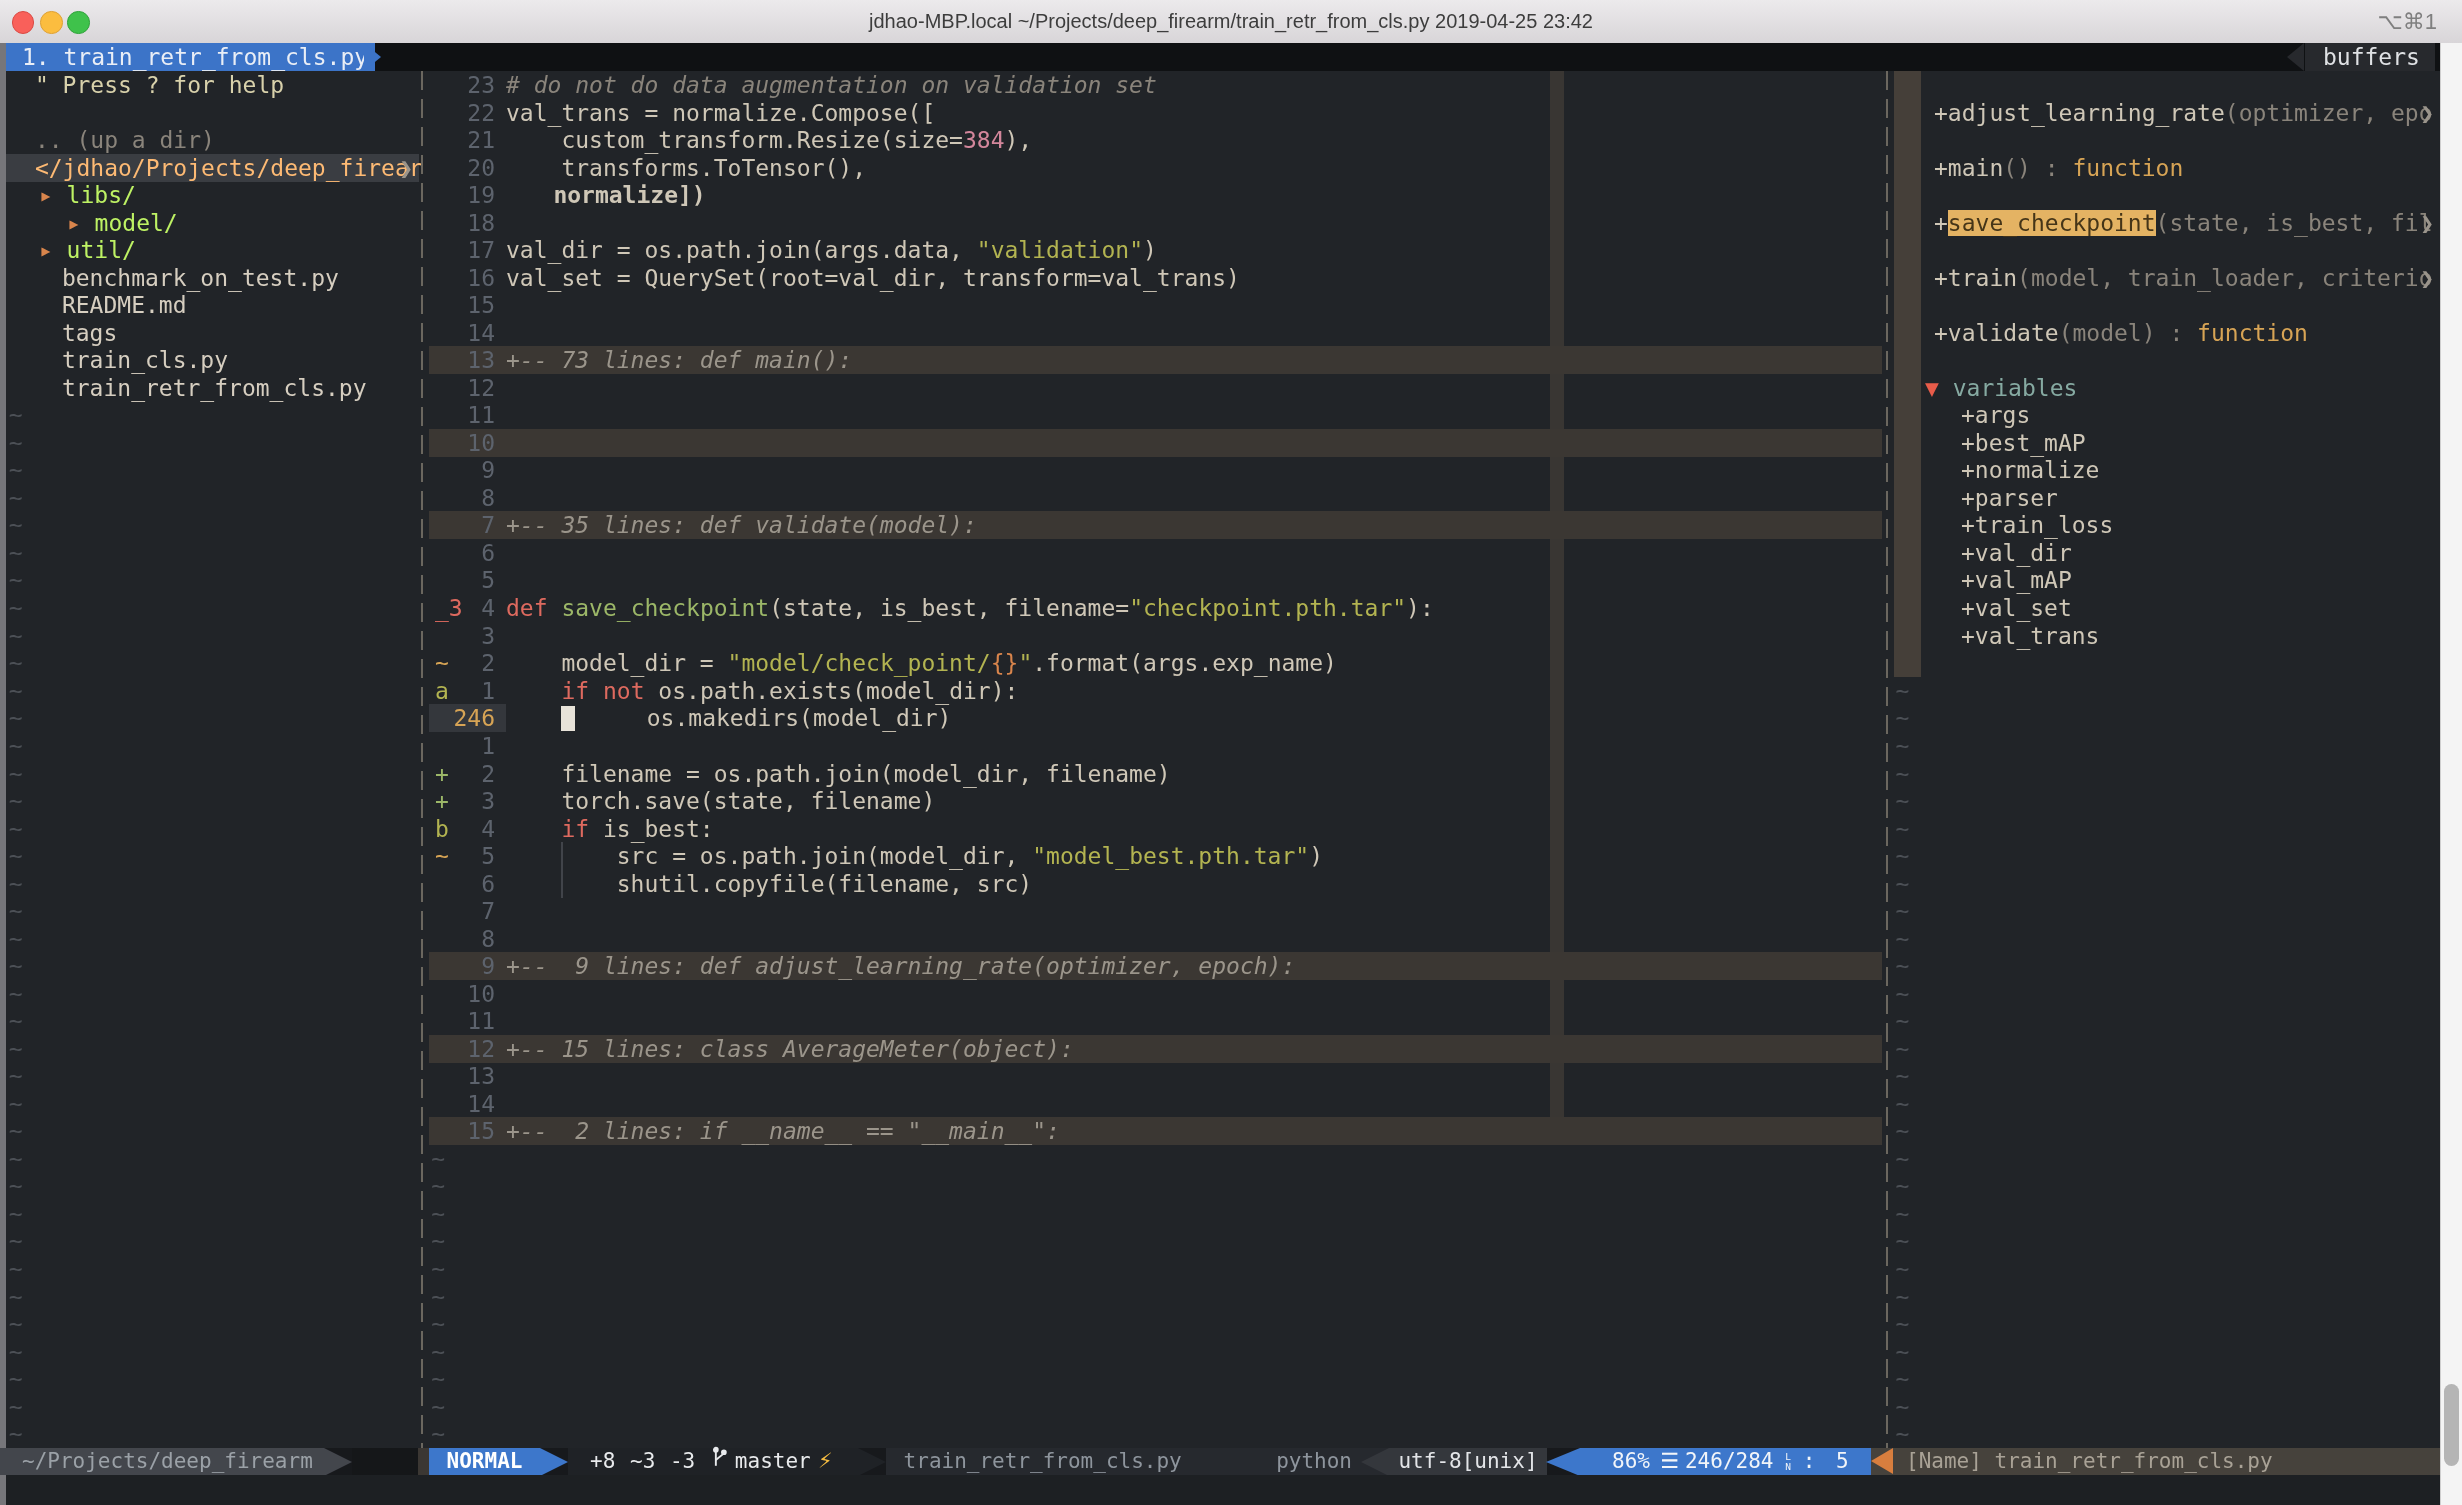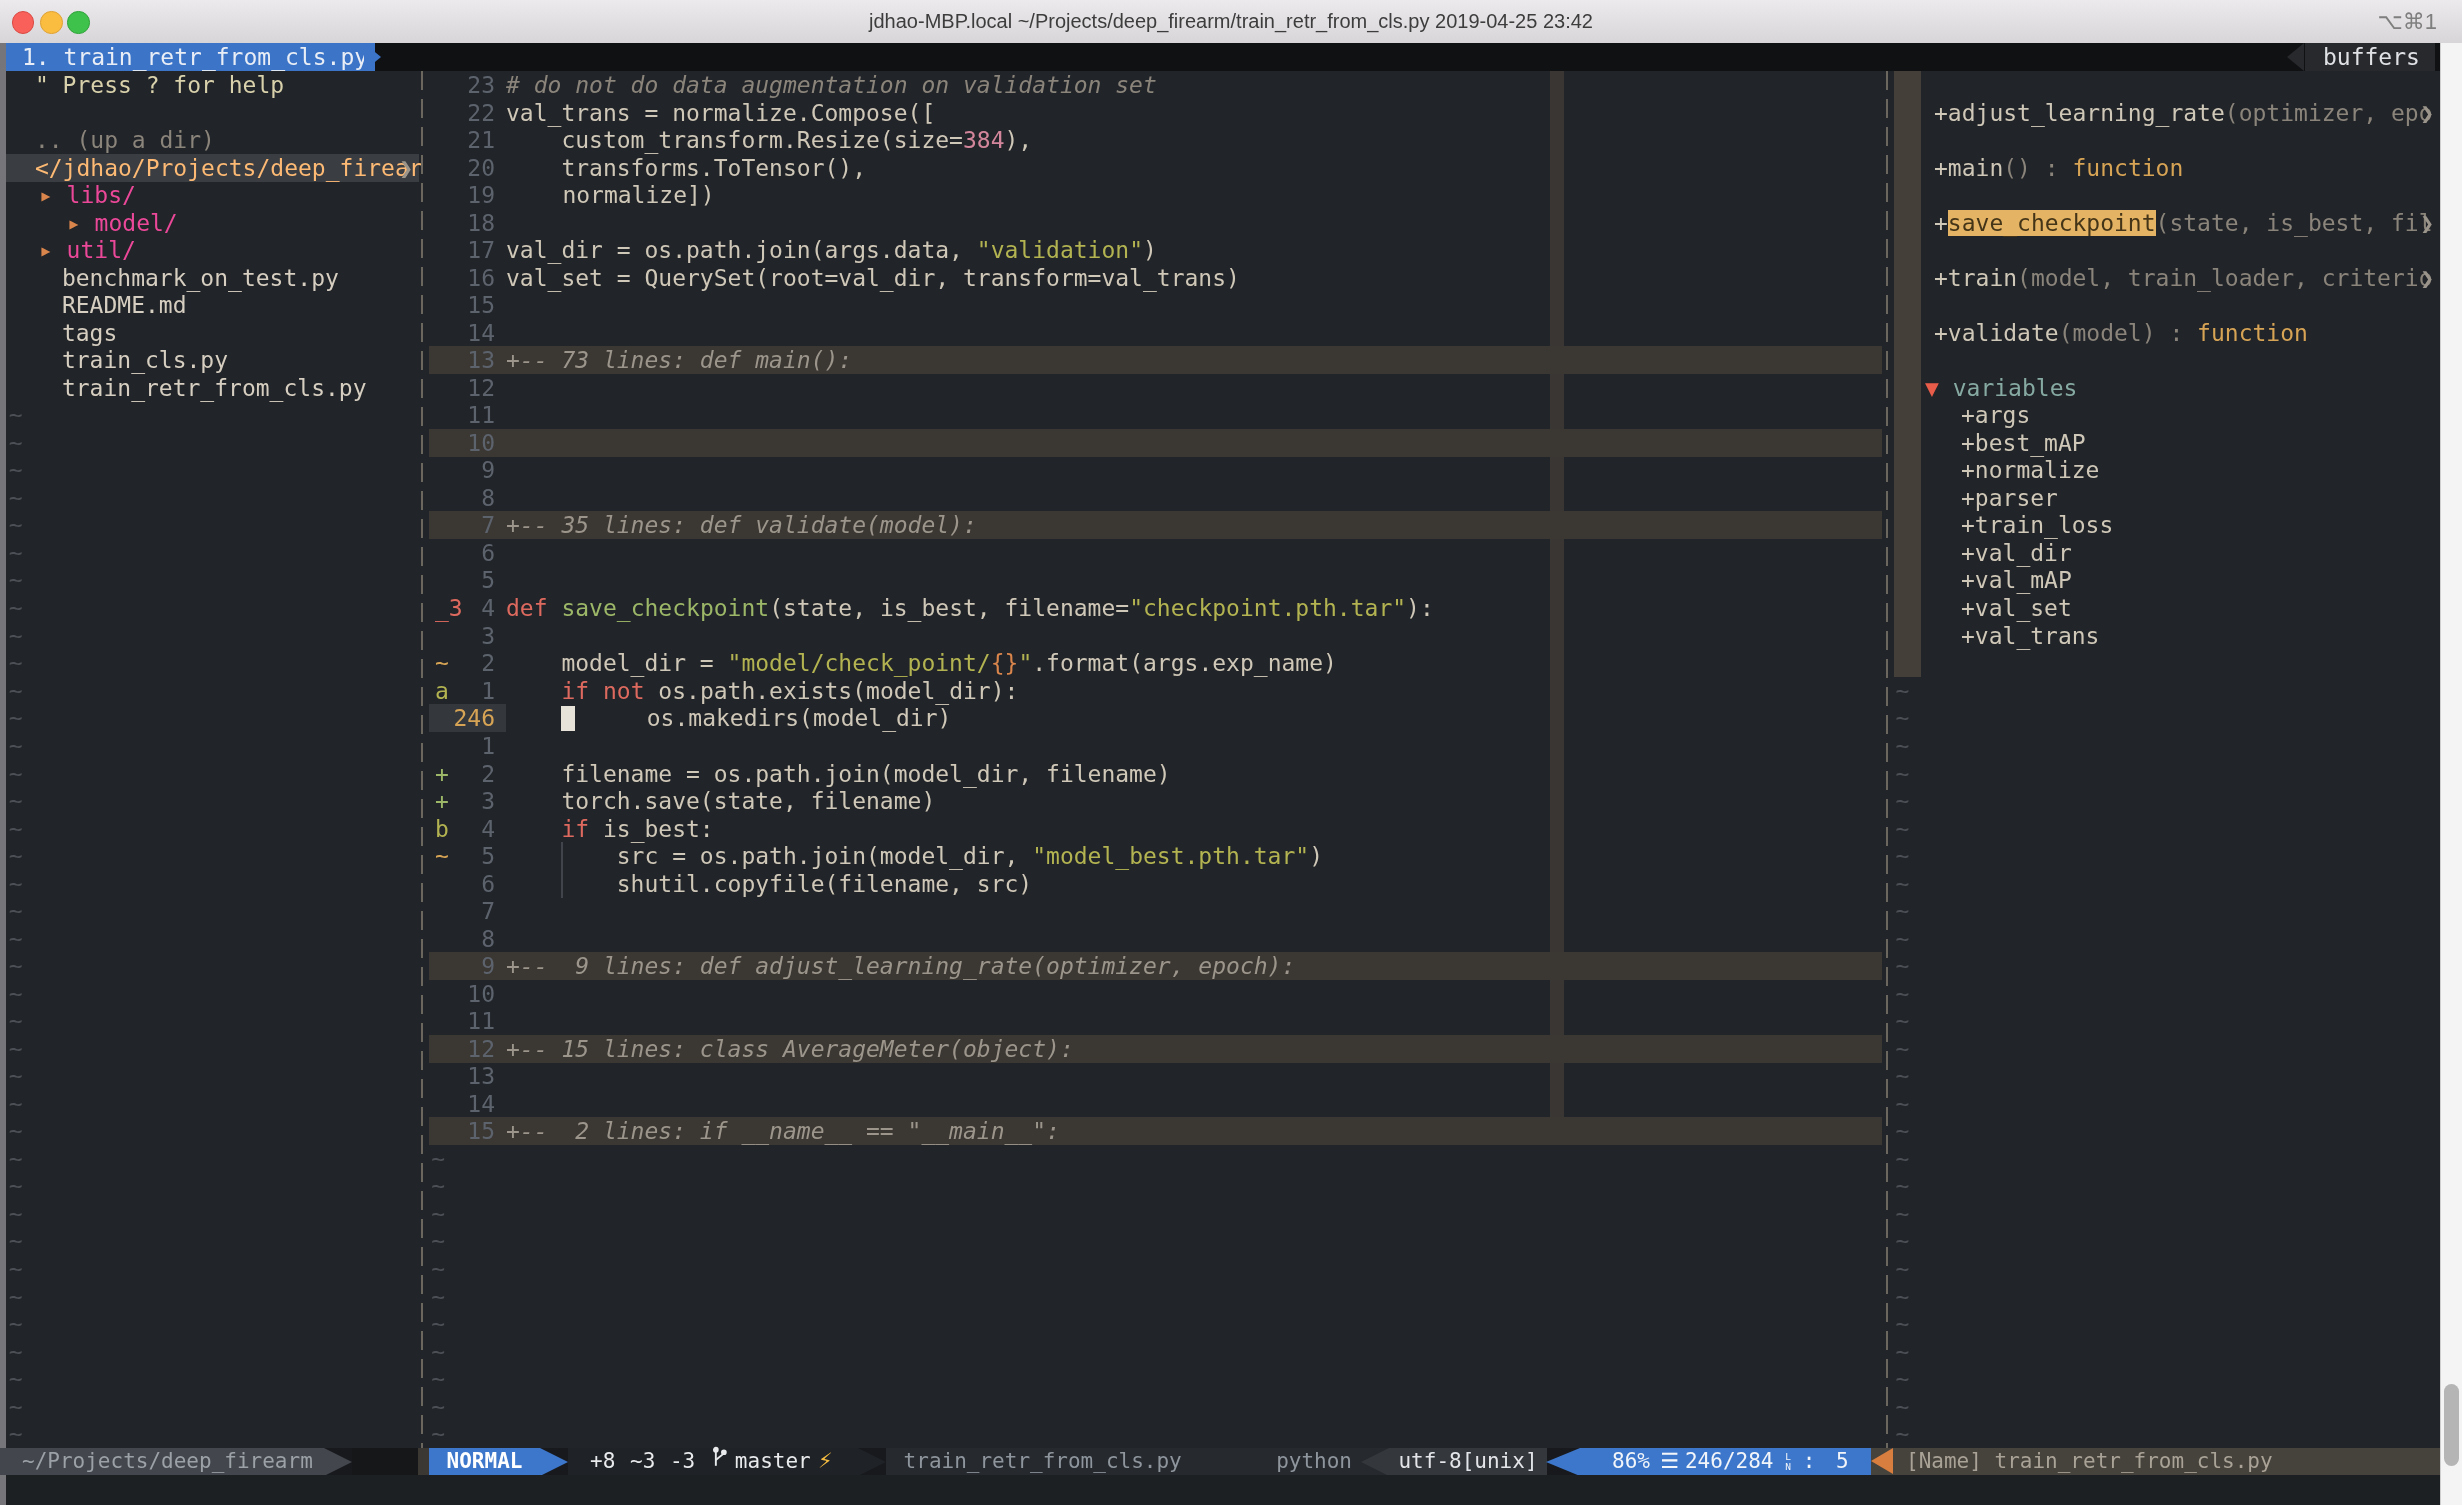--- a/index.html
+++ b/index.html
@@ -39,21 +39,21 @@
   .vrow.fold{background:#3b3733;}
   .vrow.fold .text{color:#9b958b;font-style:italic;}
   .vrow.sel{background:#3a3d42;}
   .trunc{position:absolute;right:5.9px;top:0;color:#9a948b;font-weight:bold;}
   .cursorblk{position:absolute;left:132px;top:1.5px;width:14px;height:25px;background:#e8e3d9;}
   .indentguide{position:absolute;left:132px;top:0;width:1.5px;height:28px;background:#41444a;}
   
   .tk-cream{color:#cfc7b7}.tk-grey{color:#8a847b}.tk-kw{color:#de6a5f}.tk-fn{color:#9cb768}
   .tk-str{color:#b3b451}.tk-num{color:#d3869b}.tk-brace{color:#d9854c}
   .tk-cmt{color:#8a847b;font-style:italic}.tk-amber{color:#d7a455}.tk-teal{color:#86aaa2}
-  .tk-redtri{color:#e85c4a}.tk-dir{color:#ec4899}.tk-tarrow{color:#d9854c}
+  .tk-redtri{color:#e85c4a}.tk-dir{color:#bef264}.tk-tarrow{color:#d9854c}
   .tk-file{color:#d6cec0}.tk-treehelp{color:#d8d1ab}.tk-sel{color:#fdba74}
   .tk-hl{background:#e4b363;color:#453518}.tk-tilde{color:#4c5056}
   .sg-red{color:#de6a5f}.sg-amber{color:#d7a455}.sg-green{color:#9cb768}.sg-yg{color:#b3b451}
   .num-cur{color:#d7a455 !important;}
   
   .statusline{position:absolute;left:0;top:1405px;width:2440px;height:27px;background:#17191c;font-size:21px;line-height:27px;}
   .sl-seg{position:absolute;top:0;height:27px;}
   .sl-nerd{left:0;width:324px;background:#43464c;color:#9ba1a7;padding-left:22px;box-sizing:border-box;}
   .sl-nerd-arrow{left:324px;width:0;height:0;border-top:14px solid transparent;border-bottom:14px solid transparent;border-left:28px solid #43464c;}
   .sl-gap{left:352px;width:66px;background:#151719;}
@@ -157,21 +157,21 @@
         <div class="vrow" style="top: 1377px; left: 0px; width: 100%;"><span class="text" style="left: 2.9px;"><span class="tk-tilde">~</span></span></div>
       </div>
     <div class="vsep" style="left:421px;"></div>
 
     <div class="colorcolumn"></div>
     <div id="win-code" style="position:absolute;left:429px;top:0;width:1453px;height:1405px;">
         <div class="vrow" style="top: 28px; left: 0px; width: 100%;"><span class="num">23</span><span class="text" style="left: 77px;"><span class="tk-cmt"># do not do data augmentation on validation set</span></span></div>
         <div class="vrow" style="top: 56px; left: 0px; width: 100%;"><span class="num">22</span><span class="text" style="left: 77px;"><span class="tk-cream">val_trans = normalize.Compose([</span></span></div>
         <div class="vrow" style="top: 83px; left: 0px; width: 100%;"><span class="num">21</span><span class="text" style="left: 77px;"><span class="tk-cream">    custom_transform.Resize(size=</span><span class="tk-num">384</span><span class="tk-cream">),</span></span></div>
         <div class="vrow" style="top: 111px; left: 0px; width: 100%;"><span class="num">20</span><span class="text" style="left: 77px;"><span class="tk-cream">    transforms.ToTensor(),</span></span></div>
-        <div class="vrow" style="top: 138px; left: 0px; width: 100%;"><span class="num">19</span><span class="text" style="left: 78px;"><span class="tk-cream">    normalize])</span></span></div>
+        <div class="vrow" style="top: 138px; left: 0px; width: 100%;"><span class="num">19</span><span class="text" style="left: 69px; font-weight: bold;"><span class="tk-cream">    normalize])</span></span></div>
         <div class="vrow" style="top: 166px; left: 0px; width: 100%;"><span class="num">18</span><span class="text" style="left: 77px;"></span></div>
         <div class="vrow" style="top: 193px; left: 0px; width: 100%;"><span class="num">17</span><span class="text" style="left: 77px;"><span class="tk-cream">val_dir = os.path.join(args.data, </span><span class="tk-str">"validation"</span><span class="tk-cream">)</span></span></div>
         <div class="vrow" style="top: 221px; left: 0px; width: 100%;"><span class="num">16</span><span class="text" style="left: 77px;"><span class="tk-cream">val_set = QuerySet(root=val_dir, transform=val_trans)</span></span></div>
         <div class="vrow" style="top: 248px; left: 0px; width: 100%;"><span class="num">15</span><span class="text" style="left: 77px;"></span></div>
         <div class="vrow" style="top: 276px; left: 0px; width: 100%;"><span class="num">14</span><span class="text" style="left: 77px;"></span></div>
         <div class="vrow fold" style="top: 303px; left: 0px; width: 100%;"><span class="num">13</span><span class="text" style="left: 77px;"><span class="tk-fold">+-- 73 lines: def main():</span></span></div>
         <div class="vrow" style="top: 331px; left: 0px; width: 100%;"><span class="num">12</span><span class="text" style="left: 77px;"></span></div>
         <div class="vrow" style="top: 358px; left: 0px; width: 100%;"><span class="num">11</span><span class="text" style="left: 77px;"></span></div>
         <div class="vrow fold" style="top: 386px; left: 0px; width: 100%;"><span class="num">10</span></div>
         <div class="vrow" style="top: 413px; left: 0px; width: 100%;"><span class="num">9</span><span class="text" style="left: 77px;"></span></div>

